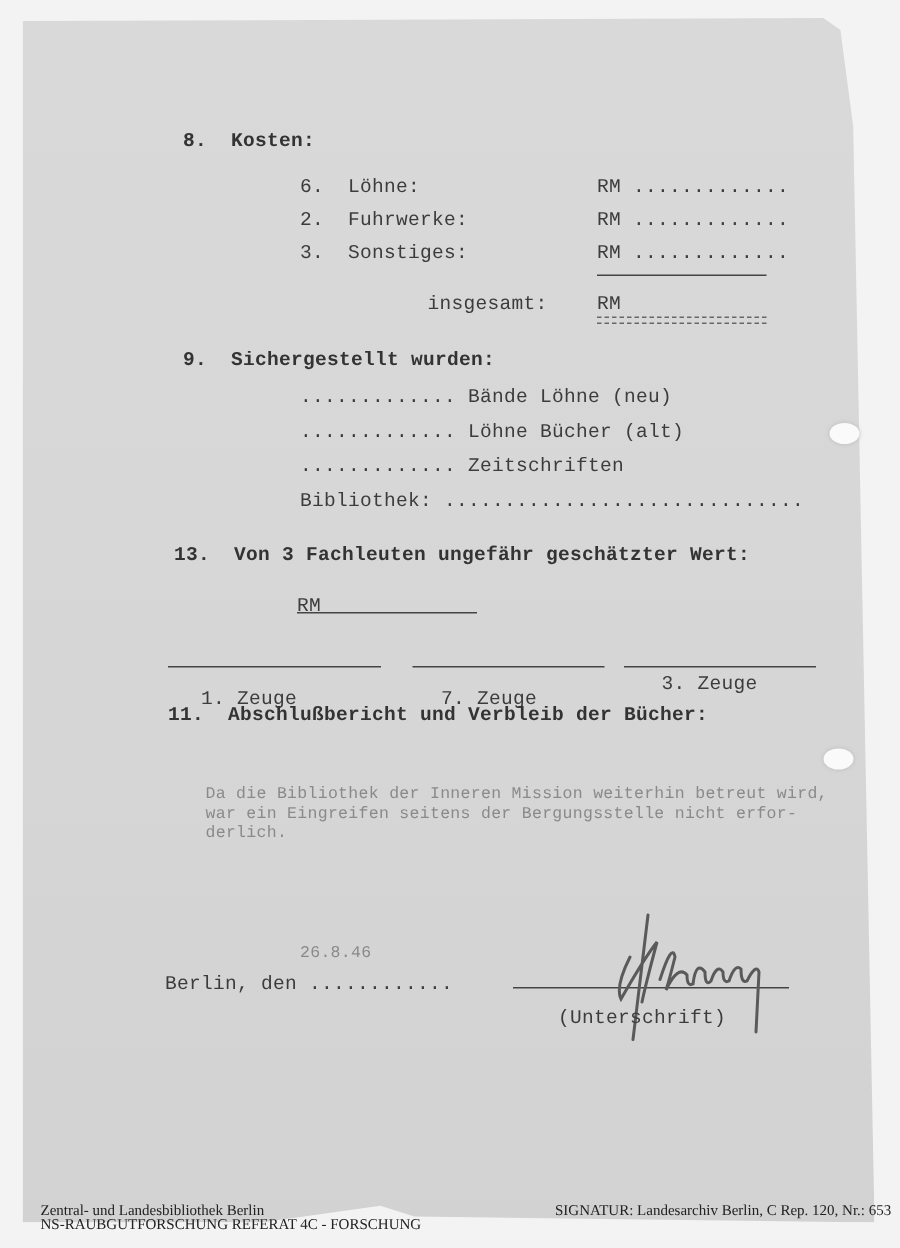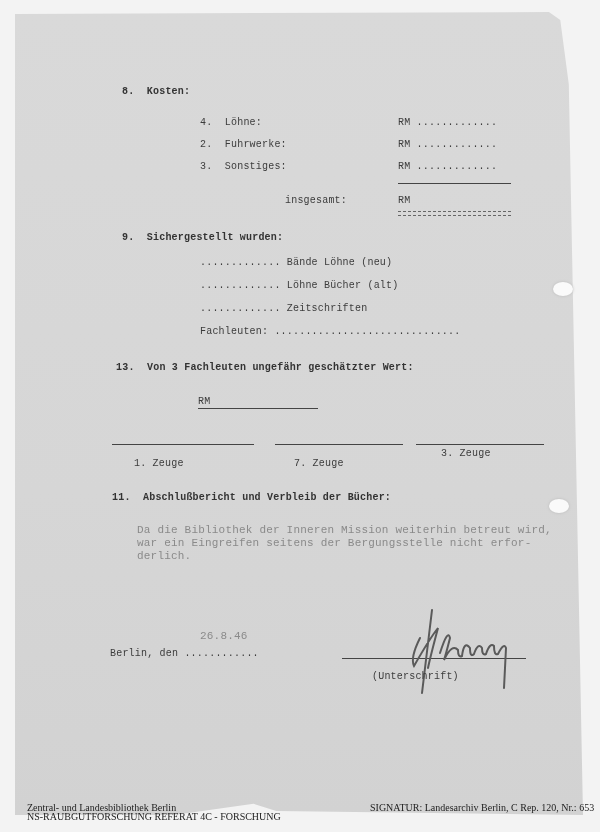--- a/index.html
+++ b/index.html
@@ -7,64 +7,64 @@
     width: 600px; height: 832px; position: relative; overflow: hidden;
     background: #f3f3f3;
     font-family: "Liberation Mono", "DejaVu Sans Mono", monospace;
     color: #3c3c3c;
   }
   .paper {
     position: absolute; left: 15px; top: 12px; width: 568px; height: 803px;
     background: linear-gradient(180deg, #d9d9d9 0%, #d6d6d6 60%, #d2d2d2 100%);
     clip-path: polygon(0 2px, 94% 0, 96% 1%, 97.5% 9%, 100% 100%, 46% 99.5%, 42% 98.6%, 28% 100%, 0 100%);
   }
-  .t { position: absolute; font-size: 10px; white-space: pre; letter-spacing: 0.2px; }
+  .t { position: absolute; font-size: 13px; white-space: pre; letter-spacing: 0.2px; }
   .h { color: #333; font-weight: bold; }
   .faint { color: #8a8a8a; font-size: 11px; line-height: 12px; text-align: right; }
   .rule { position: absolute; height: 1px; background: #444; }
   .dbl { position: absolute; height: 3px; border-top: 1px dashed #666; border-bottom: 1px dashed #666; }
   .hole { position: absolute; width: 20px; height: 14px; border-radius: 50%; background: #fafafa; box-shadow: 0 0 3px #bbb; }
   .footer { position: absolute; font-family: Liberation Serif, serif; font-size: 10px; color: #222; line-height: 9px; white-space: pre; }
   svg.sig { position: absolute; left: 400px; top: 598px; }
 </style>
 </head>
 <body>
 
 <div class="paper"></div>
 
 <div class="t h" style="left:122px;top:86px">8.  Kosten:</div>
-<div class="t" style="left:200px;top:117px">4.  Löhne:</div>
+<div class="t" style="left:200px;top:117px">6.  Löhne:</div>
 <div class="t" style="left:398px;top:117px">RM .............</div>
 <div class="t" style="left:200px;top:139px">2.  Fuhrwerke:</div>
 <div class="t" style="left:398px;top:139px">RM .............</div>
 <div class="t" style="left:200px;top:161px">3.  Sonstiges:</div>
 <div class="t" style="left:398px;top:161px">RM .............</div>
 <div class="rule" style="left:398px;top:183px;width:113px"></div>
 <div class="t" style="left:285px;top:195px">insgesamt:</div>
 <div class="t" style="left:398px;top:195px">RM</div>
 <div class="dbl" style="left:398px;top:211px;width:113px"></div>
 
 <div class="t h" style="left:122px;top:232px">9.  Sichergestellt wurden:</div>
 <div class="t" style="left:200px;top:257px">............. Bände Löhne (neu)</div>
 <div class="t" style="left:200px;top:280px">............. Löhne Bücher (alt)</div>
 <div class="t" style="left:200px;top:303px">............. Zeitschriften</div>
-<div class="t" style="left:200px;top:326px">Fachleuten: ..............................</div>
+<div class="t" style="left:200px;top:326px">Bibliothek: ..............................</div>
 
 <div class="t h" style="left:116px;top:362px">13.  Von 3 Fachleuten ungefähr geschätzter Wert:</div>
 <div class="t" style="left:198px;top:396px">RM</div>
 <div class="rule" style="left:198px;top:408px;width:120px"></div>
 
 <div class="rule" style="left:112px;top:444px;width:142px"></div>
 <div class="rule" style="left:275px;top:444px;width:128px"></div>
 <div class="rule" style="left:416px;top:444px;width:128px"></div>
 <div class="t" style="left:134px;top:458px">1. Zeuge</div>
 <div class="t" style="left:294px;top:458px">7. Zeuge</div>
 <div class="t" style="left:441px;top:448px">3. Zeuge</div>
 
-<div class="t h" style="left:112px;top:492px">11.  Abschlußbericht und Verbleib der Bücher:</div>
+<div class="t h" style="left:112px;top:469px">11.  Abschlußbericht und Verbleib der Bücher:</div>
 <div class="t faint" style="left:137px;top:524px">Da die Bibliothek der Inneren Mission weiterhin betreut wird,</div>
 <div class="t faint" style="left:137px;top:537px">war ein Eingreifen seitens der Bergungsstelle nicht erfor-</div>
 <div class="t faint" style="left:137px;top:550px">derlich.</div>
 
 <div class="t faint" style="left:200px;top:630px">26.8.46</div>
 <div class="t" style="left:110px;top:648px">Berlin, den ............</div>
 <div class="rule" style="left:342px;top:658px;width:184px"></div>
 <svg class="sig" width="130" height="100" viewBox="0 0 130 100">
   <path d="M32 12 L22 95 M20 40 Q10 60 14 68 Q30 40 38 30 Q30 60 28 70 M40 55 Q48 30 50 40 Q46 56 44 62 Q52 45 58 52 Q58 60 62 58 Q64 42 70 50 Q70 60 74 56 Q78 44 82 50 Q82 58 86 56 Q90 44 94 48 Q94 58 98 56 Q104 44 106 50 L104 90" fill="none" stroke="#5a5a5a" stroke-width="2" stroke-linecap="round"></path>
 </svg>

